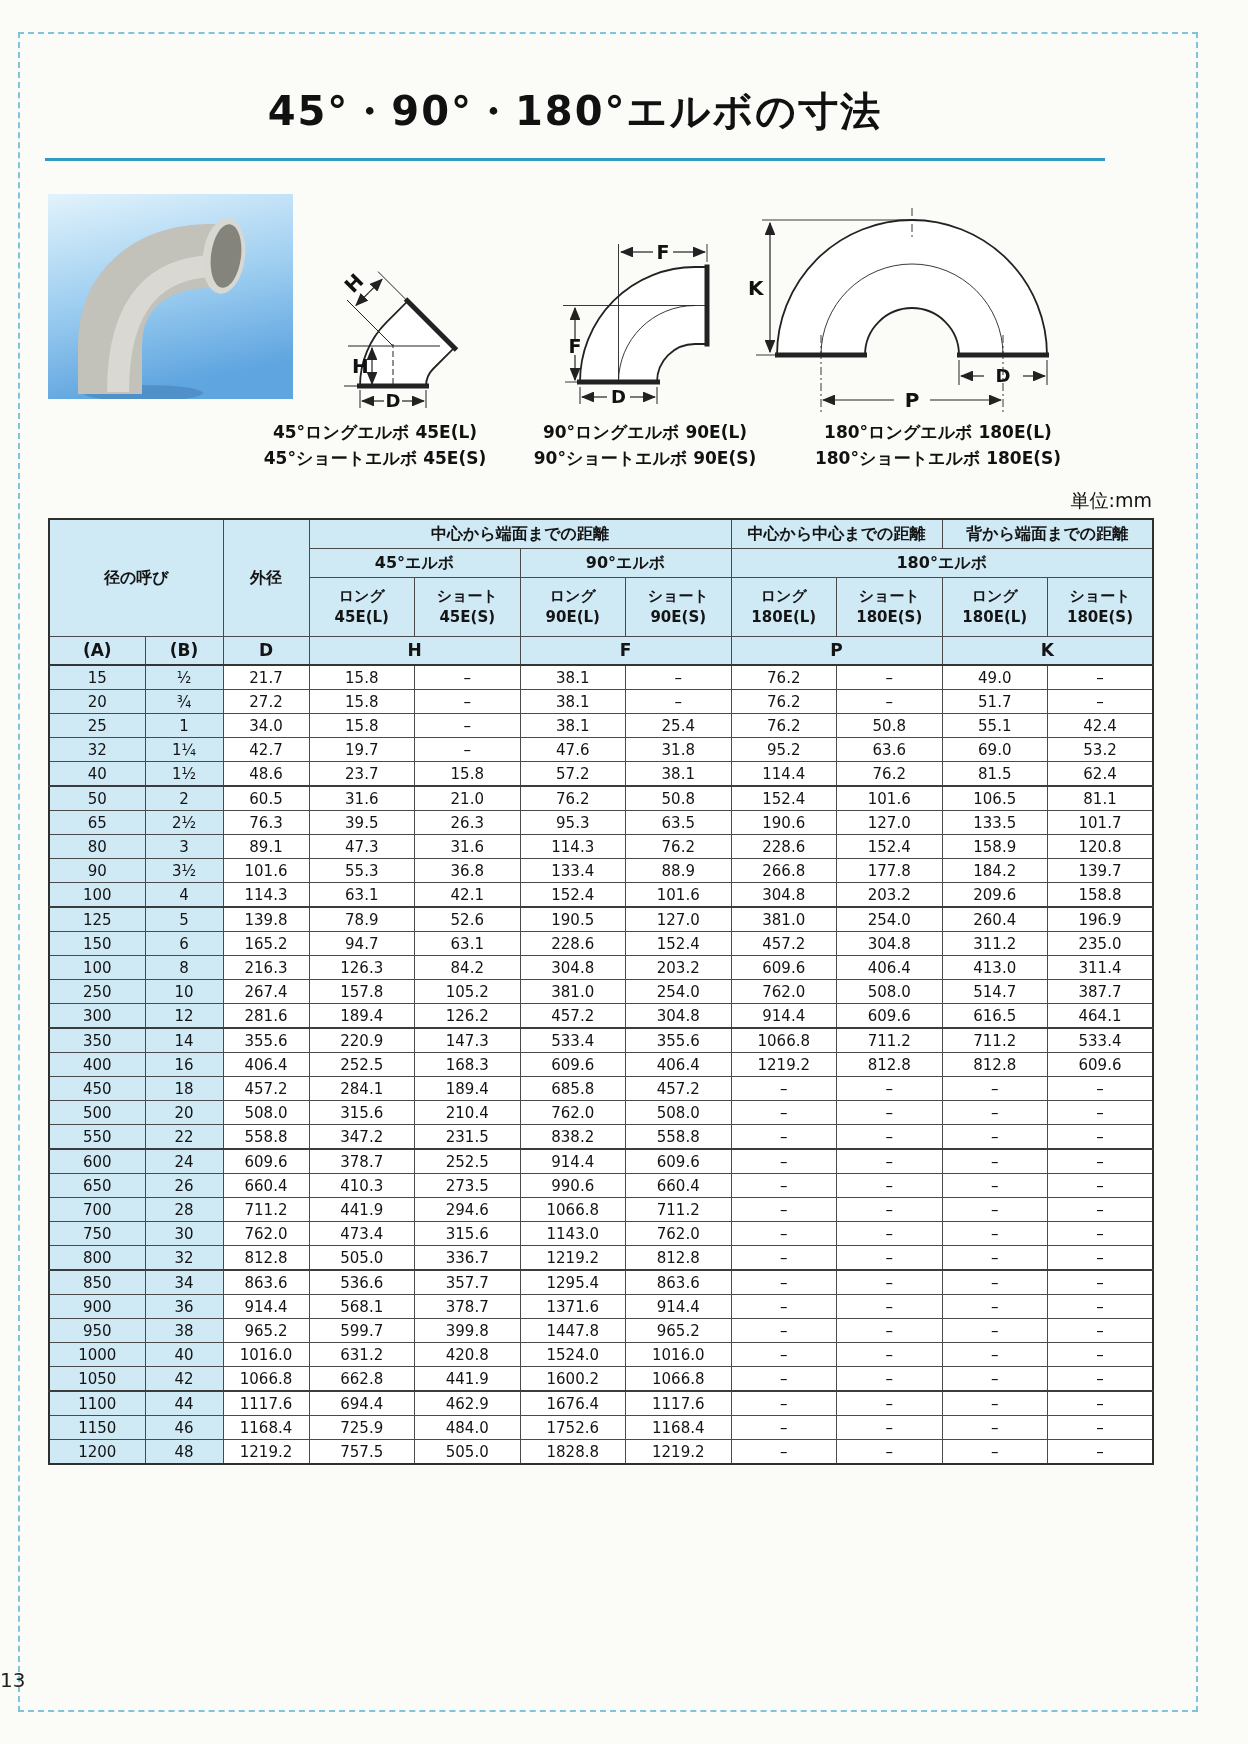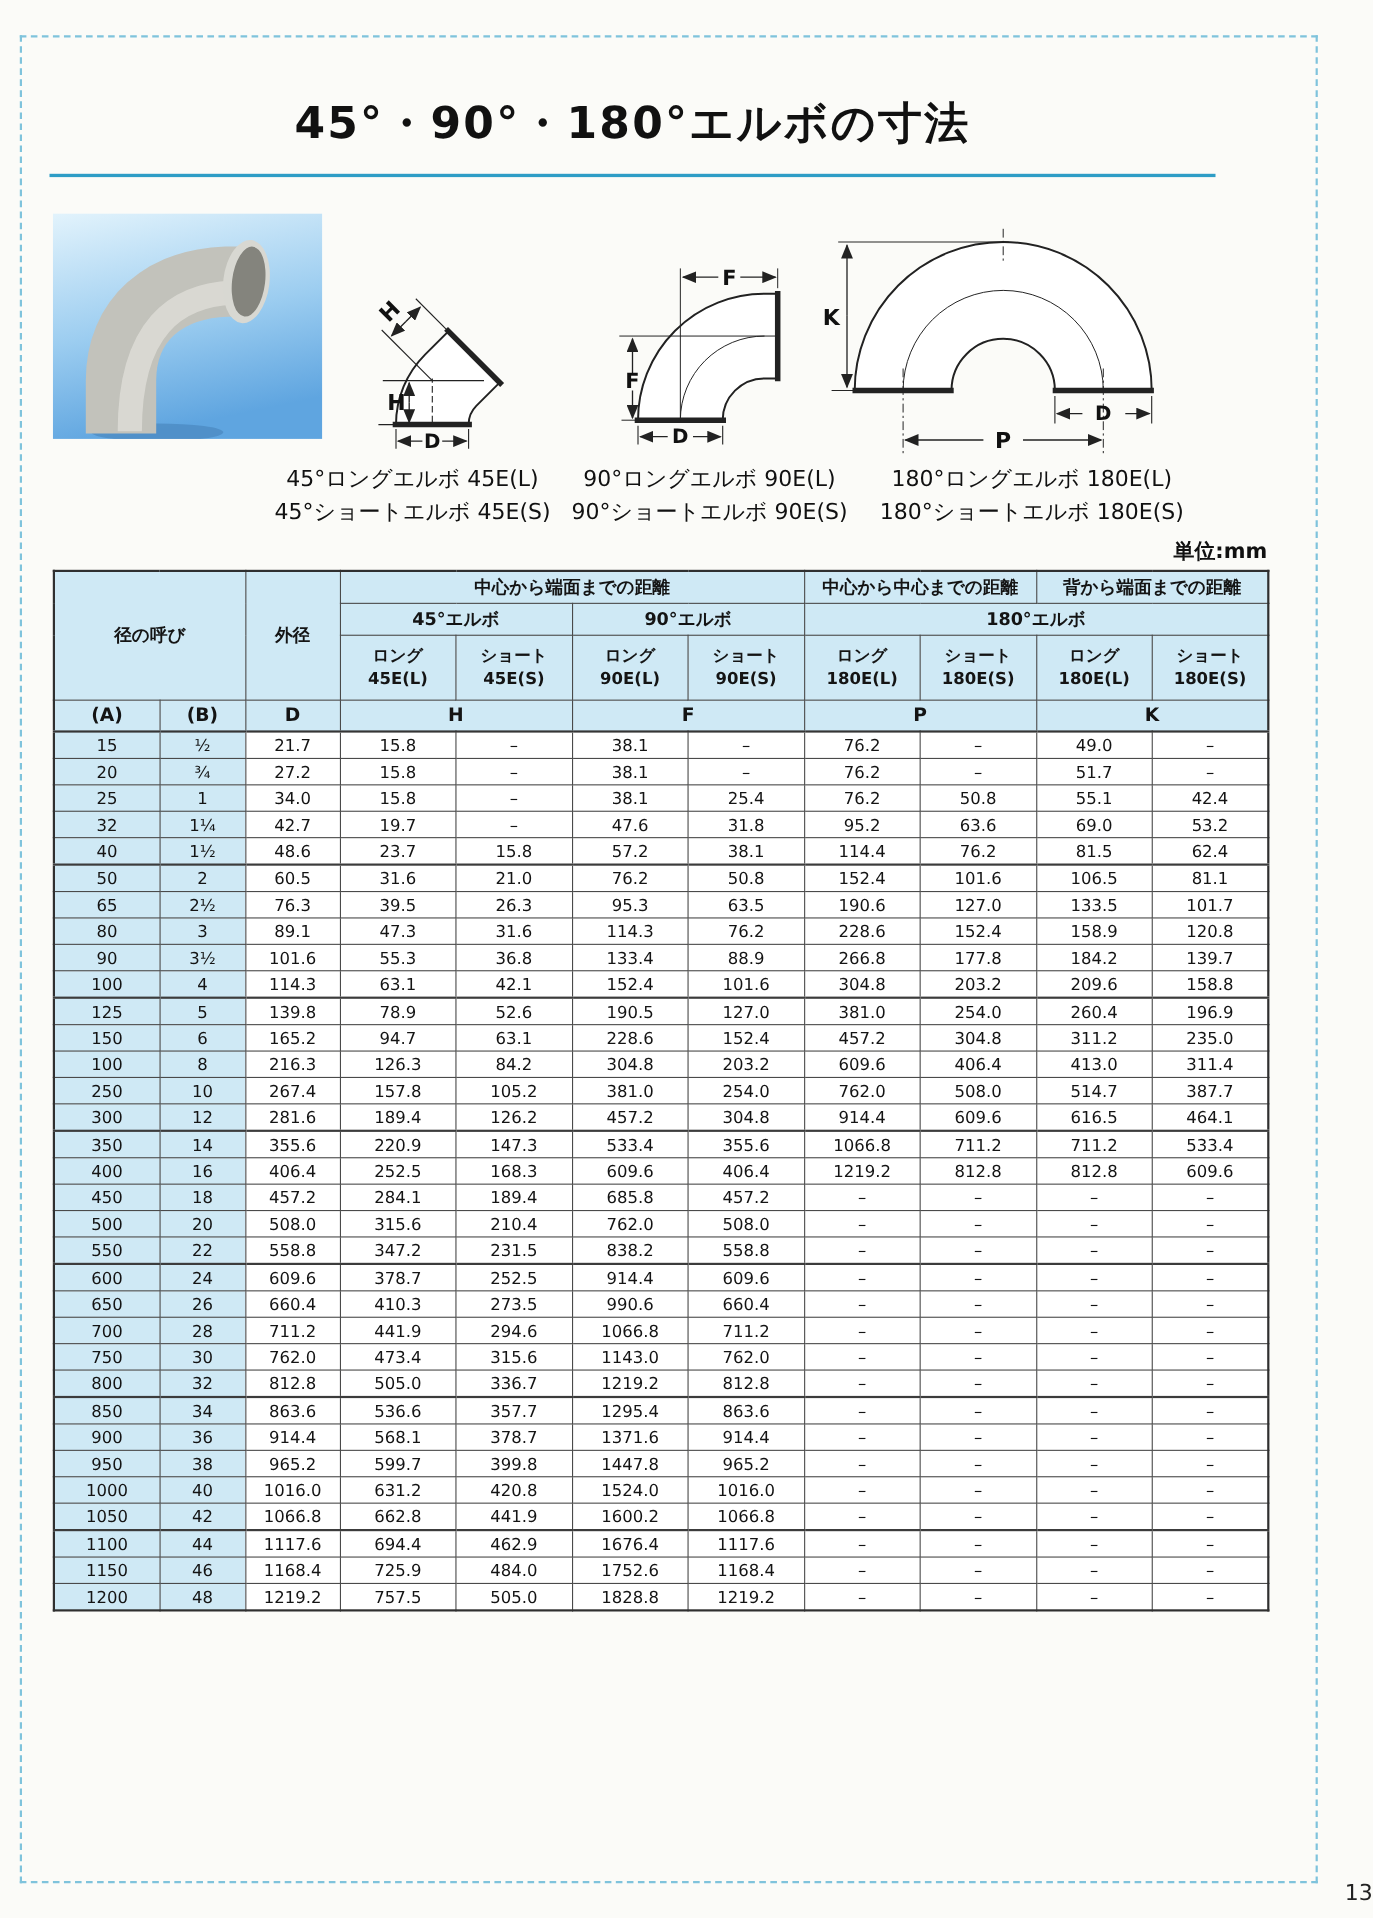--- a/index.html
+++ b/index.html
@@ -21,49 +21,49 @@
     text-align:center;font-size:40px;font-weight:bold;letter-spacing:2px;color:#111;
   }
   .title-rule{
     position:absolute;left:45px;top:158px;width:1060px;height:3px;background:#2e9dc6;
   }
   .photo{position:absolute;left:48px;top:194px;}
   .svg45{position:absolute;left:300px;top:196px;}
   .svg90{position:absolute;left:525px;top:192px;}
   .svg180{position:absolute;left:742px;top:200px;}
   .caption{
-    position:absolute;top:420px;text-align:center;font-size:20px;line-height:1.5;color:#111;
+    position:absolute;top:420px;text-align:center;font-size:17px;line-height:1.5;color:#111;font-weight:bold;
   }
   .cap45{left:245px;width:260px;}
   .cap90{left:515px;width:260px;}
   .cap180{left:793px;width:290px;}
   .unit-label{
     position:absolute;left:852px;top:488px;width:300px;
-    text-align:right;font-size:19px;font-weight:bold;color:#111;
+    text-align:right;font-size:19px;font-weight:normal;color:#111;
   }
   .dim-table{
     position:absolute;left:48px;top:518px;width:1104px;
     border-collapse:collapse;table-layout:fixed;
     border:2.5px solid #2f2f2f;
   }
   .dim-table th,.dim-table td{
     border:1px solid #4a4a4a;text-align:center;vertical-align:middle;padding:0;
   }
   .dim-table thead th{background:#cfe9f5;font-weight:bold;font-size:16px;line-height:1.2;}
   .dim-table tr.h1 th{height:28px;}
   .dim-table tr.h2 th{height:28px;text-align:center;}
   .dim-table tr.h3 th{height:58px;font-size:15px;margin-left:43px;}
   .dim-table tr.h3 .t{display:block;line-height:1.4;}
   .dim-table tr.h4 th{height:27px;font-size:17px;border-bottom:2.5px solid #353535;}
   .dim-table tbody td{height:23px;font-size:15px;background:#fff;}
   .dim-table tbody td.blue{background:#cfe9f5;}
   .dim-table tbody tr.group-end td{border-bottom:2.5px solid #3c3c3c;}
   .page-number{
     position:absolute;left:0;top:1668px;width:1248px;
-    text-align:right;font-size:20px;color:#222;margin-top:40px;
+    text-align:left;font-size:20px;color:#222;
   }
 </style>
 </head>
 <body>
 
 <div class="frame"></div>
 
 <div class="page-title">45°・90°・180°エルボの寸法</div>
 <div class="title-rule"></div>
 

